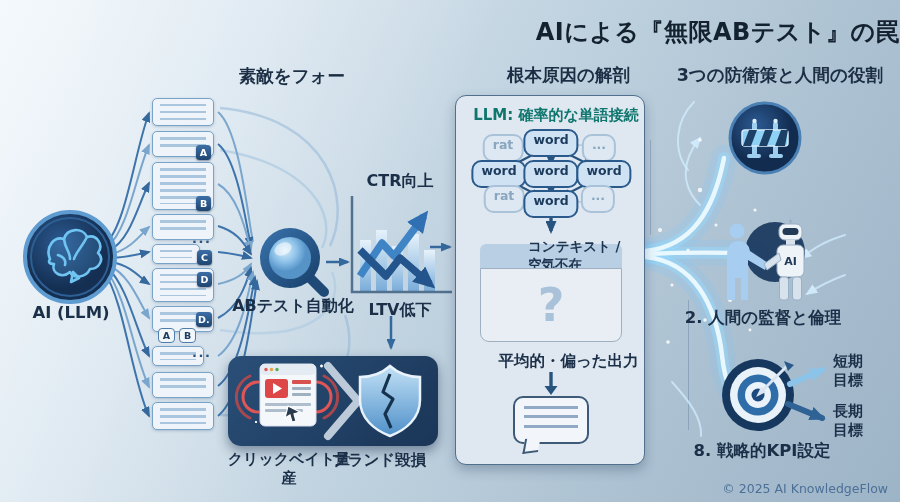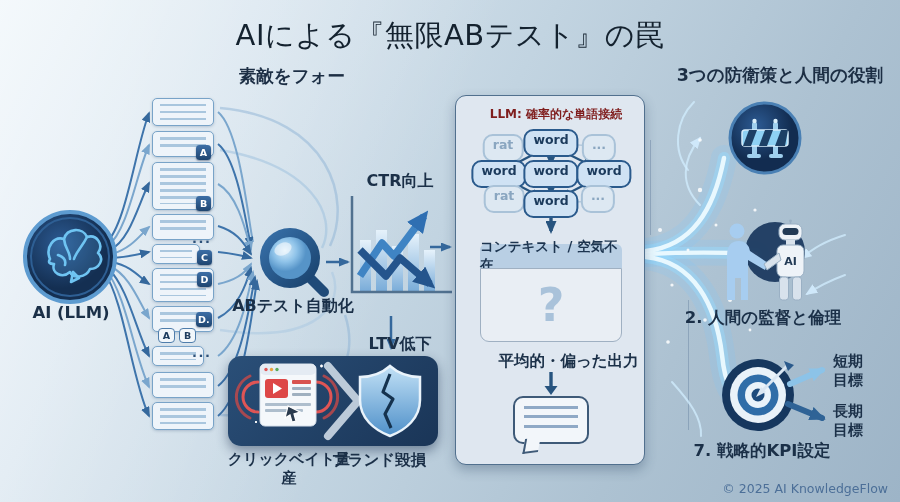--- a/index.html
+++ b/index.html
@@ -5,22 +5,22 @@
   * { margin:0; padding:0; box-sizing:border-box; }
   html,body { width:900px; height:502px; overflow:hidden; }
   body { font-family:"DejaVu Sans","Liberation Sans",sans-serif; }
   #canvas { position:relative; width:900px; height:502px;
     background:linear-gradient(118deg,#e7f1f8 0%,#d8e5ef 22%,#c2d4e1 48%,#adc2d2 74%,#9db4c7 100%); }
   .beam { position:absolute; inset:0; z-index:1; pointer-events:none;
     background:linear-gradient(112deg,rgba(255,255,255,.55) 0%,rgba(255,255,255,.25) 22%,rgba(255,255,255,0) 46%); }
   .lyr { position:absolute; z-index:4; }
   svg  { display:block; overflow:visible; }
 
-  .title { position:absolute; left:0; right:0; top:16px; text-align:center;
-    font-size:29px; font-weight:normal; color:#14222f; letter-spacing:.5px; z-index:4; }
+  .title { position:absolute; left:0; right:0; top:16px; text-align:right;
+    font-size:24px; font-weight:bold; color:#14222f; letter-spacing:.5px; z-index:4; }
   .sec-h { position:absolute; font-size:17.5px; font-weight:bold; color:#1c2e44; text-align:right; z-index:4; }
 
   
   .doc { position:absolute; left:152px; width:62px; background:#eef4fa;
     border:1.6px solid #78a3c8; border-radius:5px; z-index:4;
     box-shadow:0 1px 3px rgba(40,70,110,.25); }
   .doc::before { content:""; position:absolute; inset:5px 7px;
     background:repeating-linear-gradient(to bottom,#a9c6de 0 2.5px,transparent 2.5px 7px); }
   .vbadge { position:absolute; min-width:15px; height:15px; padding:0 2px;
     background:linear-gradient(180deg,#3c6ea6,#1f4570); border-radius:3.5px; color:#fff;
@@ -36,21 +36,21 @@
   
   .panel { position:absolute; left:455px; top:95px; width:190px; height:370px;
     background:#dfe7f0; border:1.6px solid #51708e; border-radius:11px; z-index:4;
     box-shadow:0 5px 12px rgba(30,55,85,.3); }
   .pill { position:absolute; transform:translate(-50%,-50%); padding:1px 8px 8px;
     background:#cfe2f4; border:2px solid #2a5a8c; border-radius:10px;
     font-size:12.5px; font-weight:bold; color:#1b3a5c; white-space:nowrap; z-index:3; }
   .pill.faded { background:#dde8f2; border-color:#a9c2d8; color:#8aa6c0; }
   .ctx-bar { position:absolute; left:24px; top:148px; width:142px; height:24px;
     background:#b9cfe4; border-radius:6px 6px 0 0; display:flex; align-items:center; justify-content:center;
-    font-size:13.5px; font-weight:bold; color:#1d3550; }
+    font-size:13.5px; font-weight:bold; color:#1d3550;padding-left:48px; }
   .q-box { position:absolute; left:24px; top:172px; width:142px; height:74px;
     background:#e9eef4; border:1.5px solid #9fb0c2; border-radius:0 0 9px 9px;
     display:flex; align-items:center; justify-content:center; }
   .q-mark { font-size:46px; font-weight:bold; color:#a9c2da; }
   .bubble { position:absolute; left:57px; top:300px; width:76px; height:48px;
     background:#f2f6fa; border:2px solid #3e5a78; border-radius:10px; }
   .bubble::before { content:""; position:absolute; inset:8px 9px;
     background:repeating-linear-gradient(to bottom,#8fa9c6 0 3px,transparent 3px 9.5px); }
   .bubble::after { content:""; position:absolute; left:9px; bottom:-11px; width:13px; height:13px;
     background:#f2f6fa; border-left:2px solid #3e5a78; border-bottom:2px solid #3e5a78;
@@ -161,20 +161,21 @@
         <circle cx="740" cy="370" r="2"></circle>
         <circle cx="700" cy="140" r="1.8"></circle>
       <circle cx="755" cy="210" r="1.6"></circle>
         <circle cx="668" cy="342" r="1.8"></circle>
         <circle cx="750" cy="330" r="1.4"></circle>
     </g>
   </svg>
 
   <div class="title">AIによる『無限ABテスト』の罠</div>
   <div class="sec-h" style="left:175px; top:64px; width:170px;">素敵をフォー</div>
+  <div class="sec-h" style="left:470px; top:63px; width:160px;">根本原因の解剖</div>
   <div class="sec-h" style="left:668px; top:63px; width:215px;">3つの防衛策と人間の役割</div>
 
   <svg class="lyr" style="left:20px; top:207px;" width="100" height="100">
     <defs>
       <radialGradient id="aiG" cx="40%" cy="35%">
           <stop offset="0%" stop-color="#2c5a92"></stop>
           <stop offset="100%" stop-color="#142f52"></stop>
         </radialGradient>
     </defs>
     <circle cx="50" cy="50" r="45" fill="url(#aiG)" stroke="#5d9bd0" stroke-width="4"></circle>
@@ -247,21 +248,21 @@
       <rect x="20" y="52" width="11" height="52"></rect>
         <rect x="36" y="42" width="11" height="62"></rect>
       <rect x="52" y="58" width="11" height="46"></rect>
         <rect x="68" y="46" width="11" height="58"></rect>
       <rect x="84" y="62" width="11" height="42"></rect>
     </g>
     <path d="M12,8 V104 H112" fill="none" stroke="#51718f" stroke-width="2.5"></path>
     <polyline points="20,88 42,55 54,68 84,28" fill="none" stroke="#3f84c4" stroke-width="7.5" stroke-linejoin="round" marker-end="url(#mu)"></polyline>
     <polyline points="20,62 46,88 60,70 90,96" fill="none" stroke="#24548c" stroke-width="7.5" stroke-linejoin="round" marker-end="url(#md)"></polyline>
   </svg>
-  <div class="lbl" style="left:340px; top:300px; width:120px; font-size:16px;margin-top:34px;">LTV低下</div>
+  <div class="lbl" style="left:340px; top:300px; width:120px; font-size:16px;">LTV低下</div>
 
   <div class="dark-panel">
     <svg width="210" height="90">
       <defs>
         <linearGradient id="shG" x1="0" y1="0" x2="0" y2="1">
             <stop offset="0%" stop-color="#c2e1f6"></stop>
             <stop offset="100%" stop-color="#4f90c9"></stop>
           </linearGradient>
       </defs>
       <polyline points="100,10 130,45 100,80" fill="none" stroke="#cdd9e5" stroke-width="8" opacity=".9" stroke-linecap="round" stroke-linejoin="round"></polyline>
@@ -290,21 +291,21 @@
       <g>
         <path d="M162,10 C172,19 184,21 192,21 V44 C192,62 178,74 162,80 C146,74 132,62 132,44 V21 C140,21 152,19 162,10 Z" fill="url(#shG)" stroke="#e9f3fb" stroke-width="2.5"></path>
         <polyline points="162,18 155,36 165,43 157,58 163,72" fill="none" stroke="#15324e" stroke-width="3.2" stroke-linejoin="round"></polyline>
       </g>
     </svg>
   </div>
   <div class="lbl" style="left:222px; top:450px; width:134px; font-size:15px;">クリックベイト量産</div>
   <div class="lbl" style="left:331px; top:450px; width:96px; font-size:15.5px;">ブランド毀損</div>
 
   <div class="panel">
-    <div class="lbl" style="left:0; top:10px; width:200px; font-size:12px; color:#7f1d1d;">LLM: 確率的な単語接続</div>
+    <div class="lbl" style="left:0; top:10px; width:200px; font-size:15px; color:#0f766e;">LLM: 確率的な単語接続</div>
 
     <svg style="position:absolute; left:0; top:0;" width="190" height="160">
       <defs>
         <marker id="ma" markerUnits="userSpaceOnUse" markerWidth="9" markerHeight="8" refX="7" refY="4" orient="auto">
           <path d="M0,0 L9,4 L0,8 z" fill="#27547f"></path>
           </marker>
         <marker id="ma2" markerUnits="userSpaceOnUse" markerWidth="13" markerHeight="11" refX="10" refY="5.5" orient="auto">
           <path d="M0,0 L13,5.5 L0,11 z" fill="#27547f"></path>
           </marker>
       </defs>
@@ -412,16 +413,16 @@
     <circle cx="42" cy="43" r="13" fill="#eaf3fa"></circle>
     <circle cx="42" cy="43" r="6.5" fill="#1c4a7c"></circle>
     <line x1="46" y1="39" x2="72" y2="13" stroke="#d9e6f2" stroke-width="3"></line>
     <path d="M40,45 L50,40 L45,35 Z" fill="#d9e6f2"></path>
     <path d="M68,9 L78,13 L72,19 Z" fill="#2a5a8c"></path>
     <line x1="74" y1="32" x2="106" y2="18" stroke="#8cc3e8" stroke-width="6" marker-end="url(#mg1)" stroke-linecap="round"></line>
     <line x1="72" y1="52" x2="106" y2="66" stroke="#2f6396" stroke-width="6" marker-end="url(#mg2)" stroke-linecap="round"></line>
   </svg>
   <div class="goal" style="left:830px; top:352px;">短期目標</div>
   <div class="goal" style="left:830px; top:402px;">長期目標</div>
-  <div class="lbl" style="left:678px; top:440px; width:168px; font-size:16.5px;">7. 戦略的KPI設定</div>
+  <div class="lbl" style="left:678px; top:440px; width:168px; font-size:16.5px;">8. 戦略的KPI設定</div>
 
   <div class="footer">© 2025 AI KnowledgeFlow</div>
 </div>
 
 </body></html>

